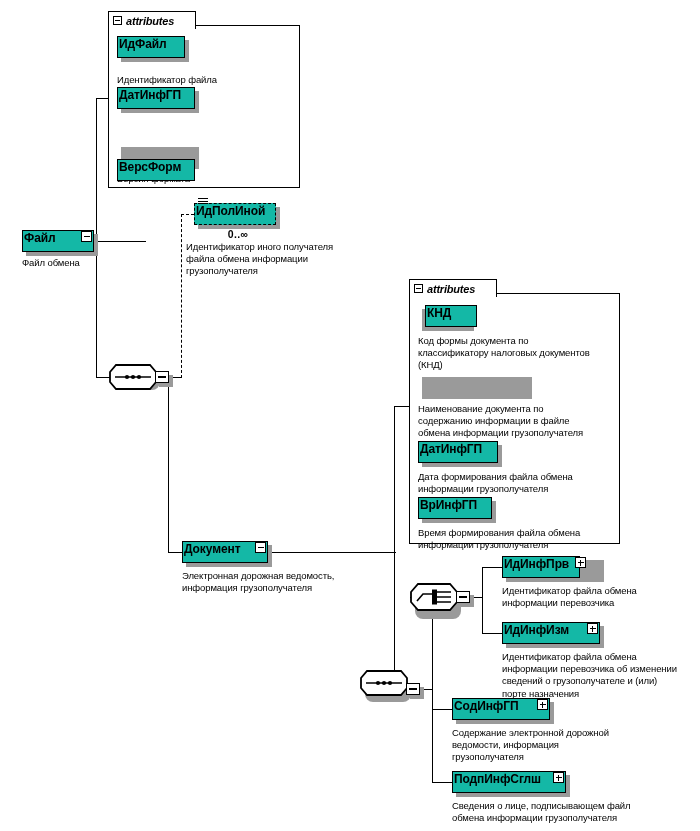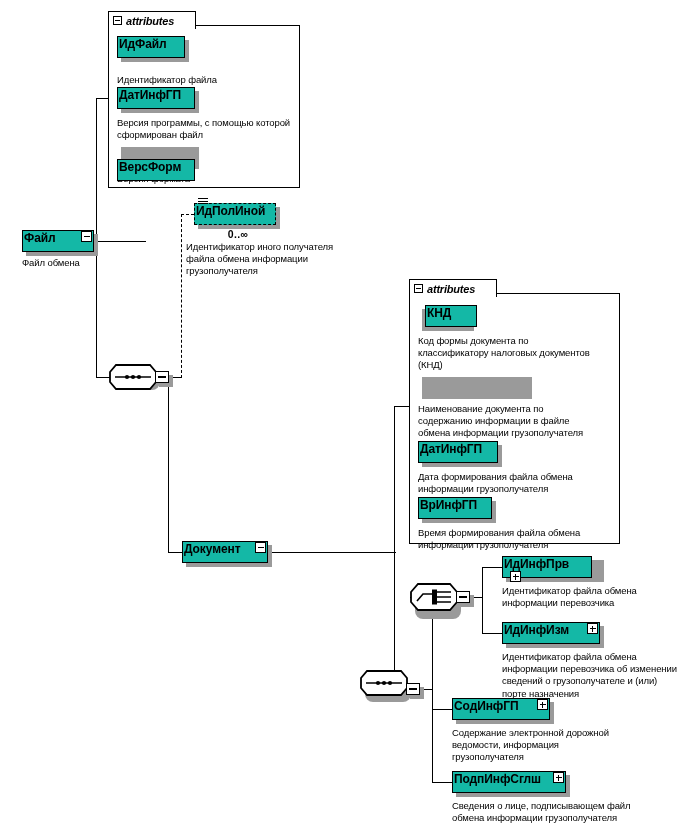--- a/index.html
+++ b/index.html
@@ -194,22 +194,20 @@
   <div class="shadow" style="left:121px; top:40px; width:68px; height:22px;"></div>
   <div class="node" style="left:117px; top:36px; width:68px;">
     <span class="nm">ИдФайл</span>
   </div>
   <div class="cap" style="left:117px; top:74px; width:180px;">Идентификатор файла</div>
 
   <div class="shadow" style="left:121px; top:91px; width:78px; height:22px;"></div>
   <div class="node" style="left:117px; top:87px; width:78px;">
     <span class="nm">ДатИнфГП</span>
   </div>
-  <div class="cap" style="left:117px; top:117px; width:186px;">Версия программы, с помощью которой
-сформирован файл</div>
 
   <div class="shadow" style="left:121px; top:147px; width:78px; height:22px;"></div>
   <div class="node" style="left:117px; top:143px; width:78px;margin-top:16px;">
     <span class="nm">ВерсФорм</span>
   </div>
   <div class="cap" style="left:117px; top:173px; width:180px;">Версия формата</div>
 
   <div class="shadow" style="left:26px; top:234px; width:72px; height:22px;"></div>
   <div class="node" style="left:22px; top:230px; width:72px; justify-content:space-between;">
     <span class="nm">Файл</span>
@@ -258,20 +256,22 @@
 грузополучателя</div>
 
   <div class="vline" style="left:168px; top:377px; height:175px;"></div>
   <div class="hline" style="left:168px; top:552px; width:14px;"></div>
 
   <div class="shadow" style="left:186px; top:545px; width:86px; height:22px;"></div>
   <div class="node" style="left:182px; top:541px; width:86px; justify-content:space-between;">
     <span class="nm">Документ</span>
     <span class="expand minus"></span>
   </div>
+  <div class="cap" style="left:182px; top:570px; width:230px;">Электронная дорожная ведомость,
+информация грузополучателя</div>
 
   <div class="hline" style="left:268px; top:552px; width:128px;"></div>
 
   <div class="vline" style="left:394px; top:406px; height:147px;"></div>
   <div class="hline" style="left:394px; top:406px; width:16px;"></div>
   <div class="vline" style="left:394px; top:552px; height:131px;"></div>
   <div class="hline" style="left:394px; top:683px; width:16px;"></div>
 
   <div class="attrbox" style="left:409px; top:293px; width:211px; height:251px;"></div>
   <div class="attrbox-tab" style="left:409px; top:279px; width:88px;">
@@ -324,21 +324,21 @@
 
   <div class="hline" style="left:410px; top:597px; width:2px;"></div>
 
   <div class="hline" style="left:469px; top:597px; width:14px;"></div>
   <div class="vline" style="left:482px; top:567px; height:31px;"></div>
   <div class="hline" style="left:482px; top:567px; width:20px;"></div>
   <div class="vline" style="left:482px; top:597px; height:36px;"></div>
   <div class="hline" style="left:482px; top:633px; width:20px;"></div>
 
   <div class="shadow" style="left:506px; top:560px; width:98px; height:22px;"></div>
-  <div class="node" style="left:502px; top:556px; width:90px; justify-content:space-between;flex-direction:column;">
+  <div class="node" style="left:502px; top:556px; width:78px; justify-content:space-between;">
     <span class="nm">ИдИнфПрв</span>
     <span class="expand"></span>
   </div>
   <div class="cap" style="left:502px; top:585px; width:196px;">Идентификатор файла обмена
 информации перевозчика</div>
 
   <div class="shadow" style="left:506px; top:626px; width:98px; height:22px;"></div>
   <div class="node" style="left:502px; top:622px; width:98px; justify-content:space-between;">
     <span class="nm">ИдИнфИзм</span>
     <span class="expand"></span>

